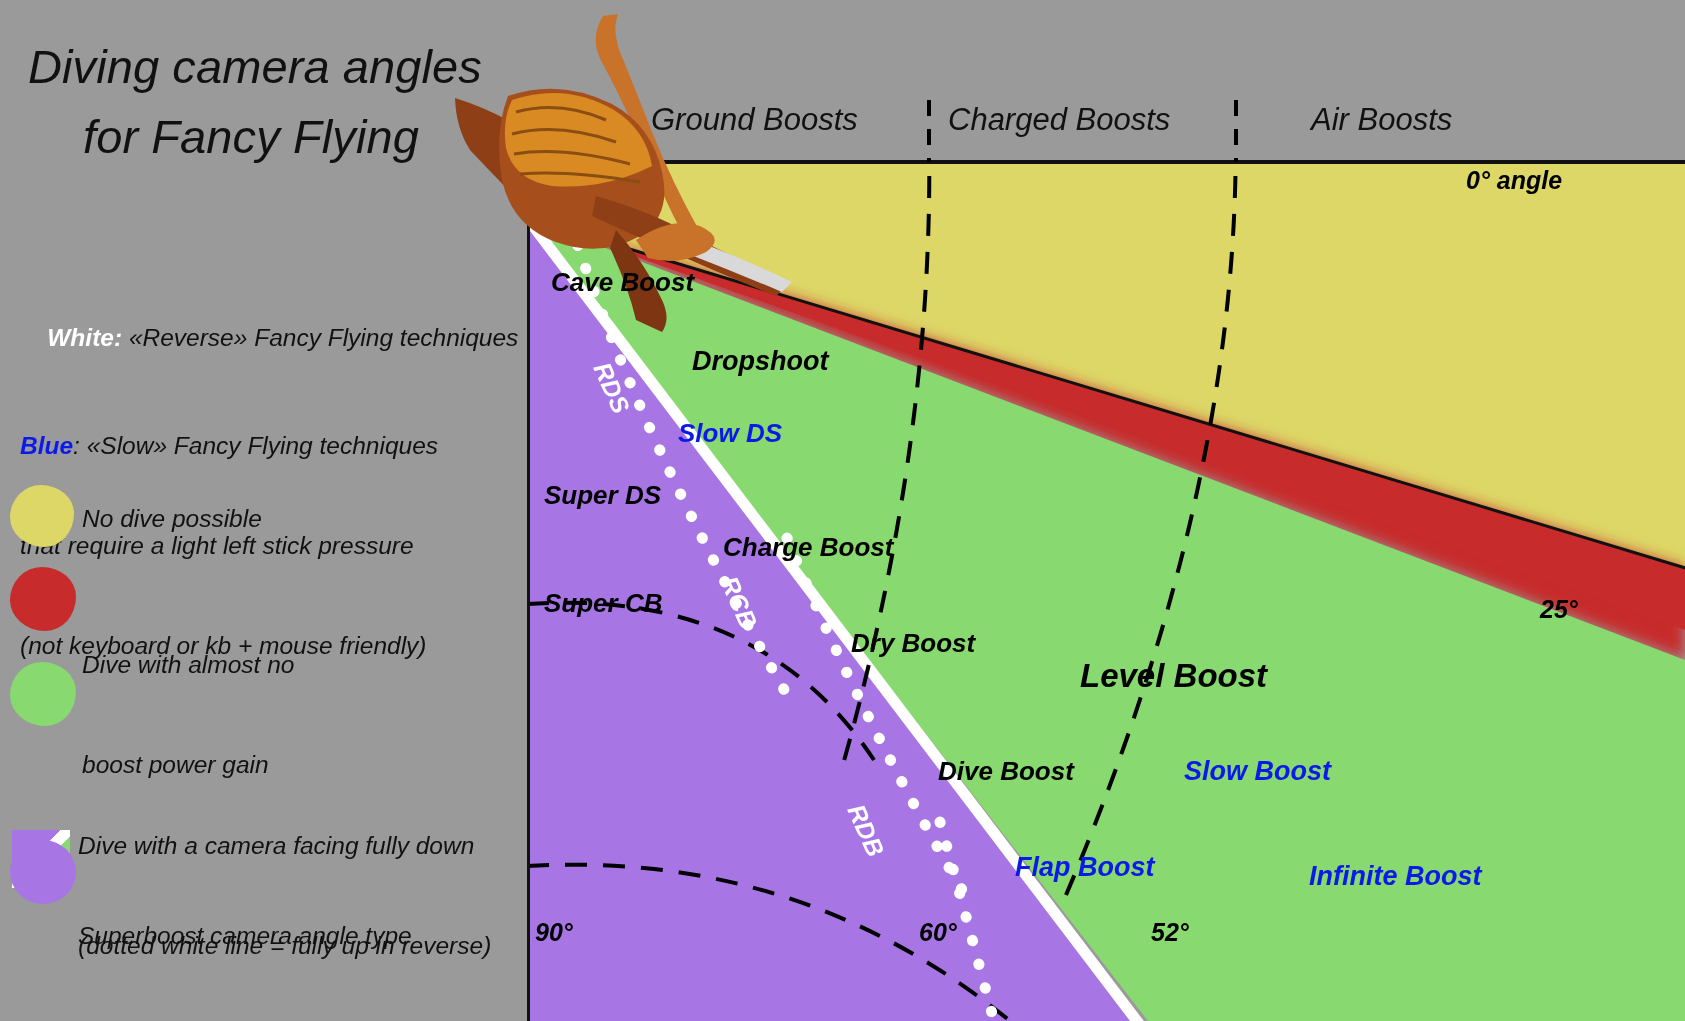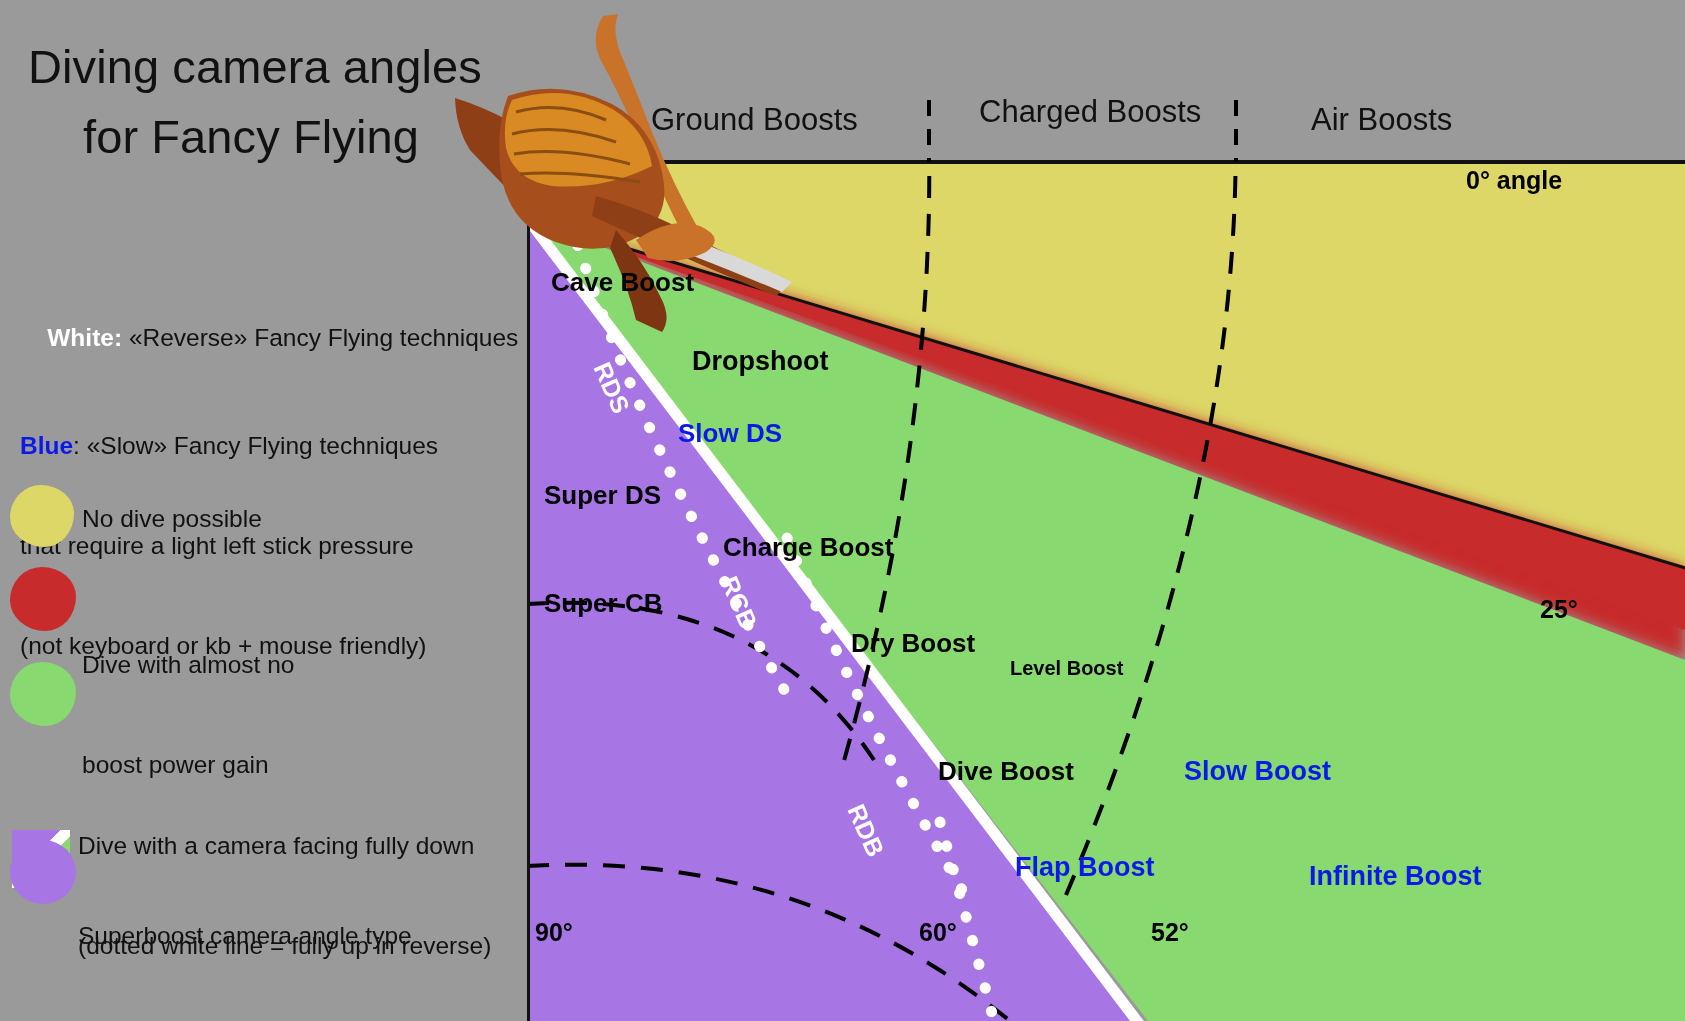--- a/index.html
+++ b/index.html
@@ -1,18 +1,18 @@
 <!DOCTYPE html>
 <html><head>
 <meta charset="utf-8">
 <style>
   html,body{margin:0;padding:0;background:#9a9a9a;}
   body{width:1685px;height:1021px;overflow:hidden;
        font-family:"Liberation Sans","DejaVu Sans",sans-serif;}
-  #stage{position:relative;width:1685px;height:1021px;background:#9a9a9a;}
+  #stage{position:relative;width:1685px;height:1021px;background:#9a9a9a;font-style:italic;}
   svg#chart{position:absolute;left:0;top:0;width:1685px;height:1021px;}
 
   .ttl{position:absolute;color:#111;font-size:47px;line-height:1.08;
        letter-spacing:.1px;white-space:pre;}
   .legendTxt{position:absolute;color:#111;font-size:24.5px;line-height:1.36;white-space:pre;}
   .kWhite{color:#ffffff;font-weight:bold;}
   .kBlue{color:#0b1ae8;font-weight:bold;}
 
   .swatch{position:absolute;}
   .blob{border-radius:48% 52% 46% 54% / 52% 46% 54% 48%;}
@@ -137,37 +137,37 @@
   </div>
 
   <div class="swatch blob" style="left:10px;top:840px;width:66px;height:64px;background:#a775e4;
        border-radius:50%;"></div>
   <div class="legendTxt" style="left:78px;top:852px;">
     <div>Superboost camera angle type</div>
     <div>(very strong boosts)</div>
   </div>
 
   <div class="hdr" style="left:651px;top:102px;">Ground Boosts</div>
-  <div class="hdr" style="left:948px;top:94px;margin-left:31px;">Charged Boosts</div>
+  <div class="hdr" style="left:948px;top:102px;">Charged Boosts</div>
   <div class="hdr" style="left:1311px;top:102px;">Air Boosts</div>
 
   <div class="deg" style="left:1466px;top:166px;">0° angle</div>
   <div class="deg" style="left:1540px;top:595px;">25°</div>
   <div class="deg" style="left:1151px;top:918px;">52°</div>
   <div class="deg" style="left:919px;top:918px;">60°</div>
   <div class="deg" style="left:535px;top:918px;">90°</div>
 
   <div class="lbl" style="left:551px;top:267px;font-size:26px;">Cave Boost</div>
   <div class="lbl" style="left:692px;top:346px;font-size:27px;">Dropshoot</div>
   <div class="lbl blue" style="left:678px;top:418px;font-size:26px;">Slow DS</div>
   <div class="lbl" style="left:544px;top:480px;font-size:26px;">Super DS</div>
   <div class="lbl" style="left:723px;top:532px;font-size:26px;">Charge Boost</div>
   <div class="lbl" style="left:544px;top:588px;font-size:26px;">Super CB</div>
   <div class="lbl" style="left:851px;top:628px;font-size:26px;">Dry Boost</div>
-  <div class="lbl" style="left:1010px;top:657px;font-size:20px;">Level Boost</div>
+  <div class="lbl" style="left:1080px;top:657px;font-size:33px;">Level Boost</div>
   <div class="lbl" style="left:938px;top:756px;font-size:26px;">Dive Boost</div>
   <div class="lbl blue" style="left:1184px;top:756px;font-size:27px;">Slow Boost</div>
   <div class="lbl blue" style="left:1015px;top:852px;font-size:27px;">Flap Boost</div>
   <div class="lbl blue" style="left:1309px;top:861px;font-size:27px;">Infinite Boost</div>
 
   <div class="lbl white rot" style="left:614px;top:358px;font-size:25px;transform:rotate(66deg);">RDS</div>
   <div class="lbl white rot" style="left:741px;top:572px;font-size:25px;transform:rotate(66deg);">RCB</div>
   <div class="lbl white rot" style="left:868px;top:800px;font-size:25px;transform:rotate(66deg);">RDB</div>
 
 </div>

